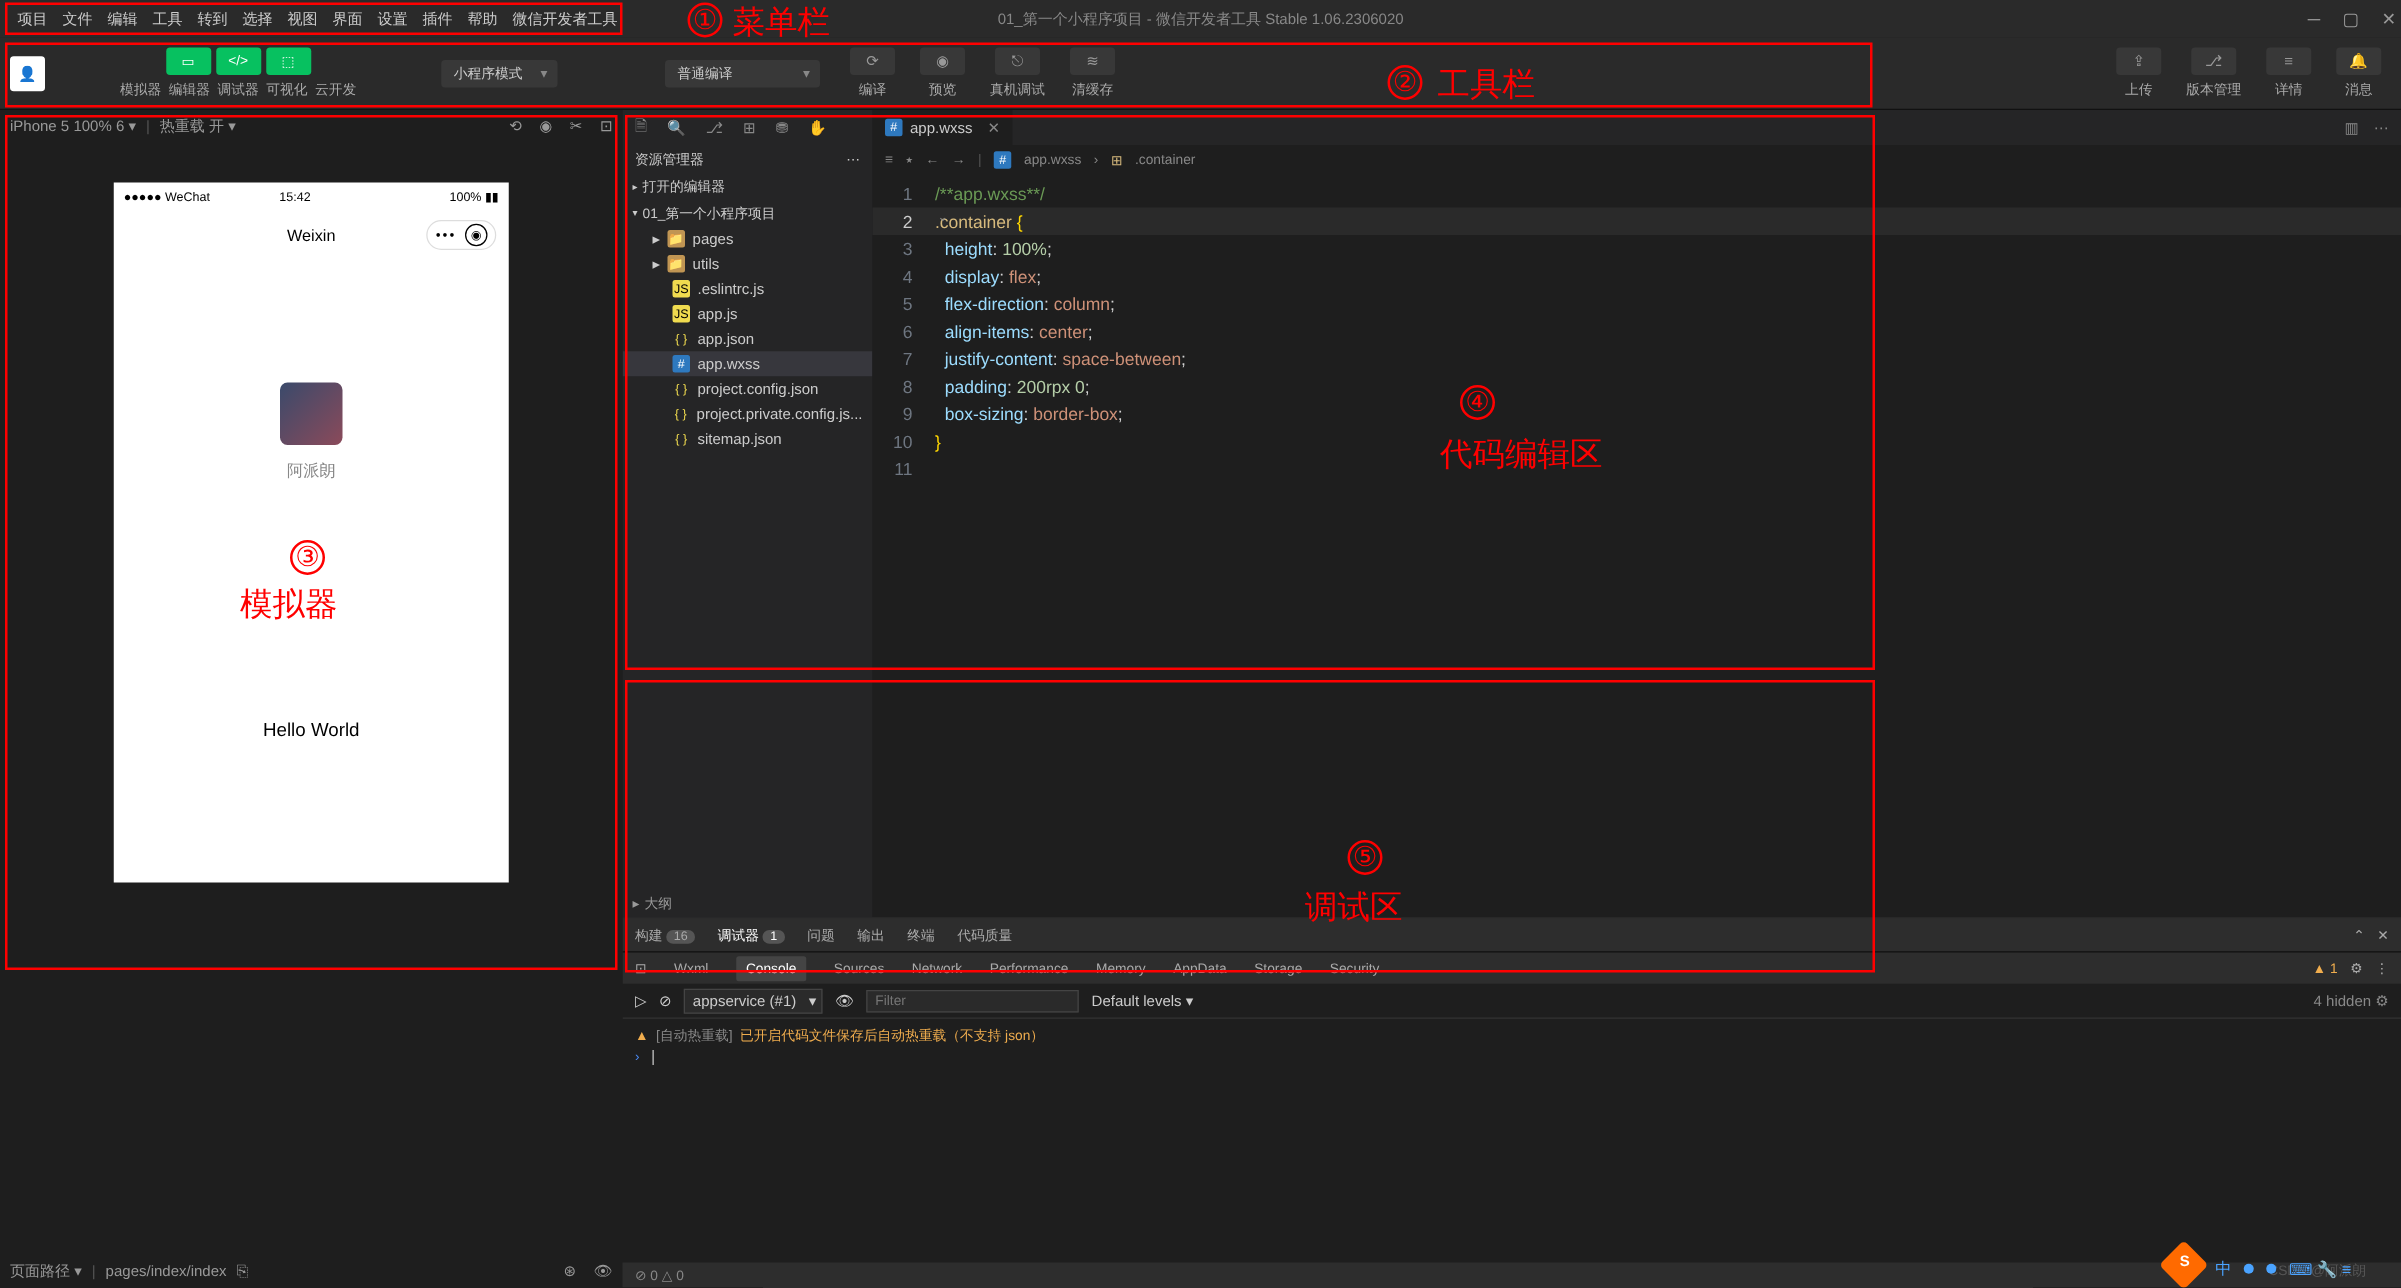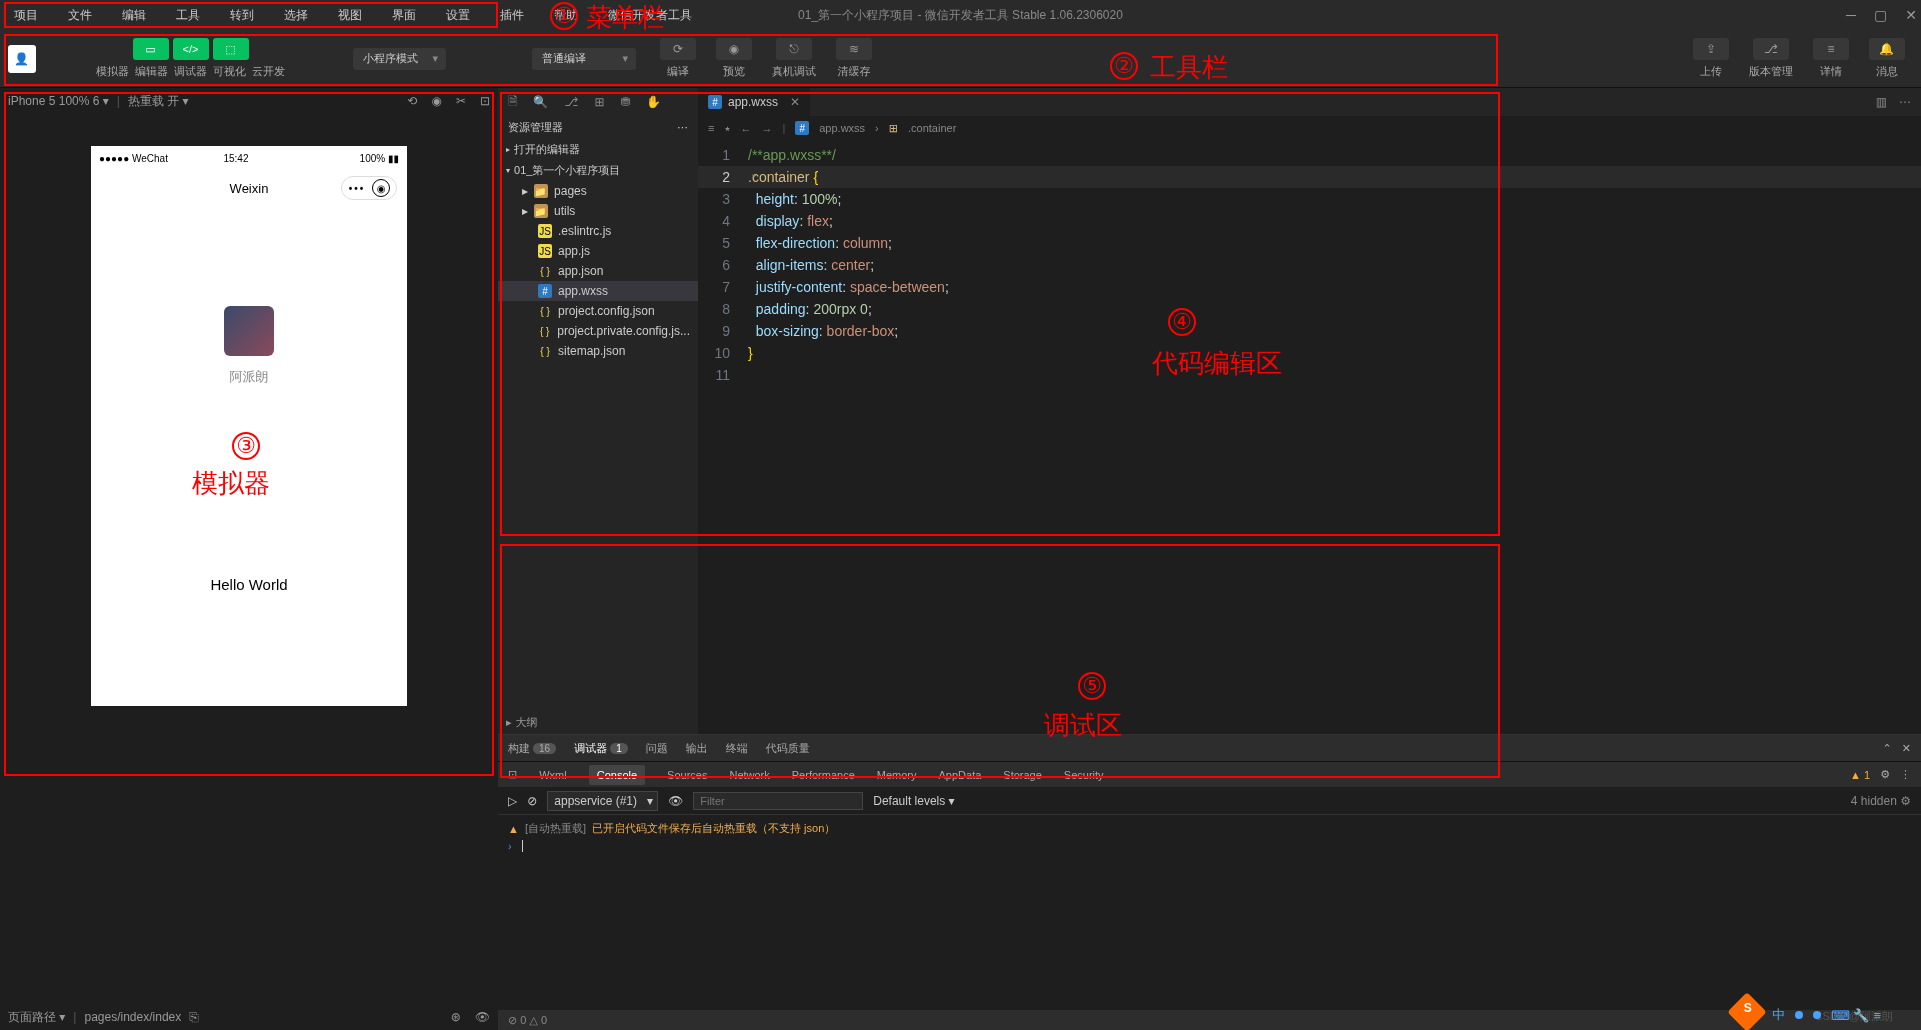--- a/index.html
+++ b/index.html
@@ -1,18 +1,18 @@
 <!DOCTYPE html>
 <html><head>
 <meta charset="utf-8">
 <style>
 *{margin:0;padding:0;box-sizing:border-box;font-family:"Microsoft YaHei",sans-serif;}
 body{background:#1e1e1e;color:#ccc;font-size:12px;width:1921px;height:1030px;overflow:hidden;position:relative;}
 .titlebar{height:30px;background:#2a2a2a;display:flex;align-items:center;padding:0 8px;position:relative;}
-.menu{display:flex;gap:18px;}
+.menu{display:flex;gap:0;}
 .menu span{padding:4px 6px;cursor:pointer;color:#ccc;}
 .title-center{position:absolute;left:50%;transform:translateX(-50%);color:#888;font-size:12px;}
 .winctl{position:absolute;right:4px;display:flex;gap:18px;color:#999;font-size:14px;}
 .toolbar{height:58px;background:#2a2a2a;display:flex;align-items:center;padding:4px 8px;border-bottom:1px solid #111;}
 .avatar{width:28px;height:28px;background:#fff;border-radius:3px;margin-right:60px;display:flex;align-items:center;justify-content:center;}
 .toolgrp{display:flex;flex-direction:column;align-items:center;gap:4px;}
 .tgicons{display:flex;gap:4px;}
 .tbtn{width:36px;height:22px;background:#07c160;border-radius:3px;display:flex;align-items:center;justify-content:center;color:#fff;font-size:11px;}
 .tlabels{display:flex;gap:6px;font-size:11px;color:#aaa;}
 .tlabels span{display:inline-block;text-align:center;}
@@ -145,21 +145,21 @@
         <span>模拟器</span>
         <span>编辑器</span>
         <span>调试器</span>
         <span>可视化</span>
         <span>云开发</span>
       </div>
   </div>
   <div style="width:60px"></div>
   <div class="tdrop">小程序模式</div>
   <div style="width:70px"></div>
-  <div class="tdrop" style="width:104px">普通编译</div>
+  <div class="tdrop" style="width:124px">普通编译</div>
   <div id="midtools" style="display:flex;gap:4px;margin-left:8px;">
       <div class="rbtn">
         <div class="ic">⟳</div>
         <div class="lb">编译</div>
       </div>
       <div class="rbtn">
         <div class="ic">◉</div>
         <div class="lb">预览</div>
       </div>
       <div class="rbtn">

